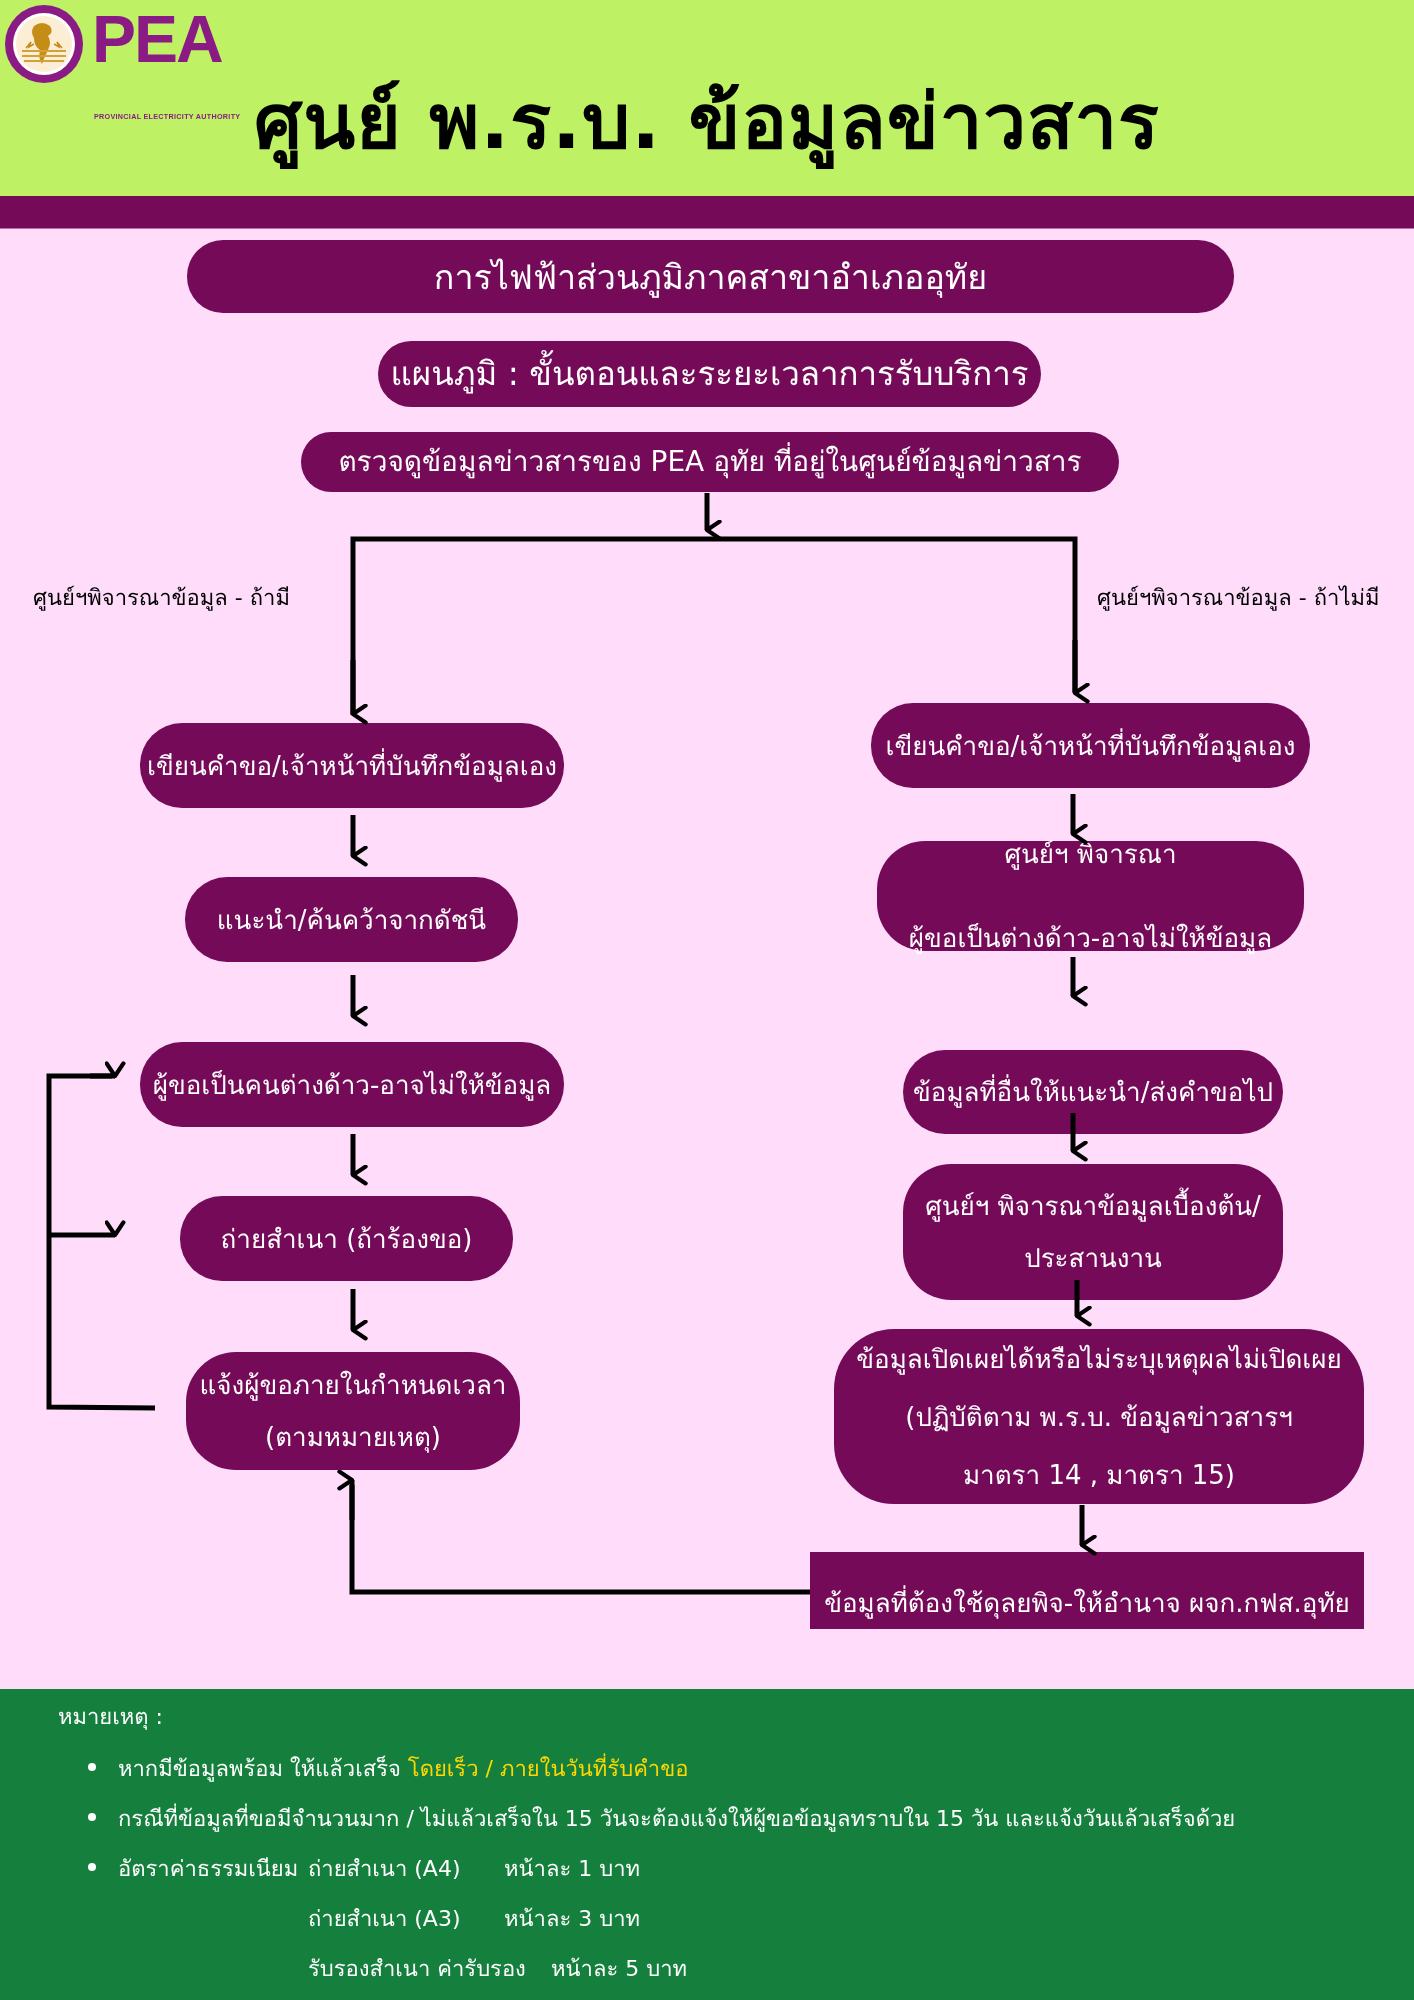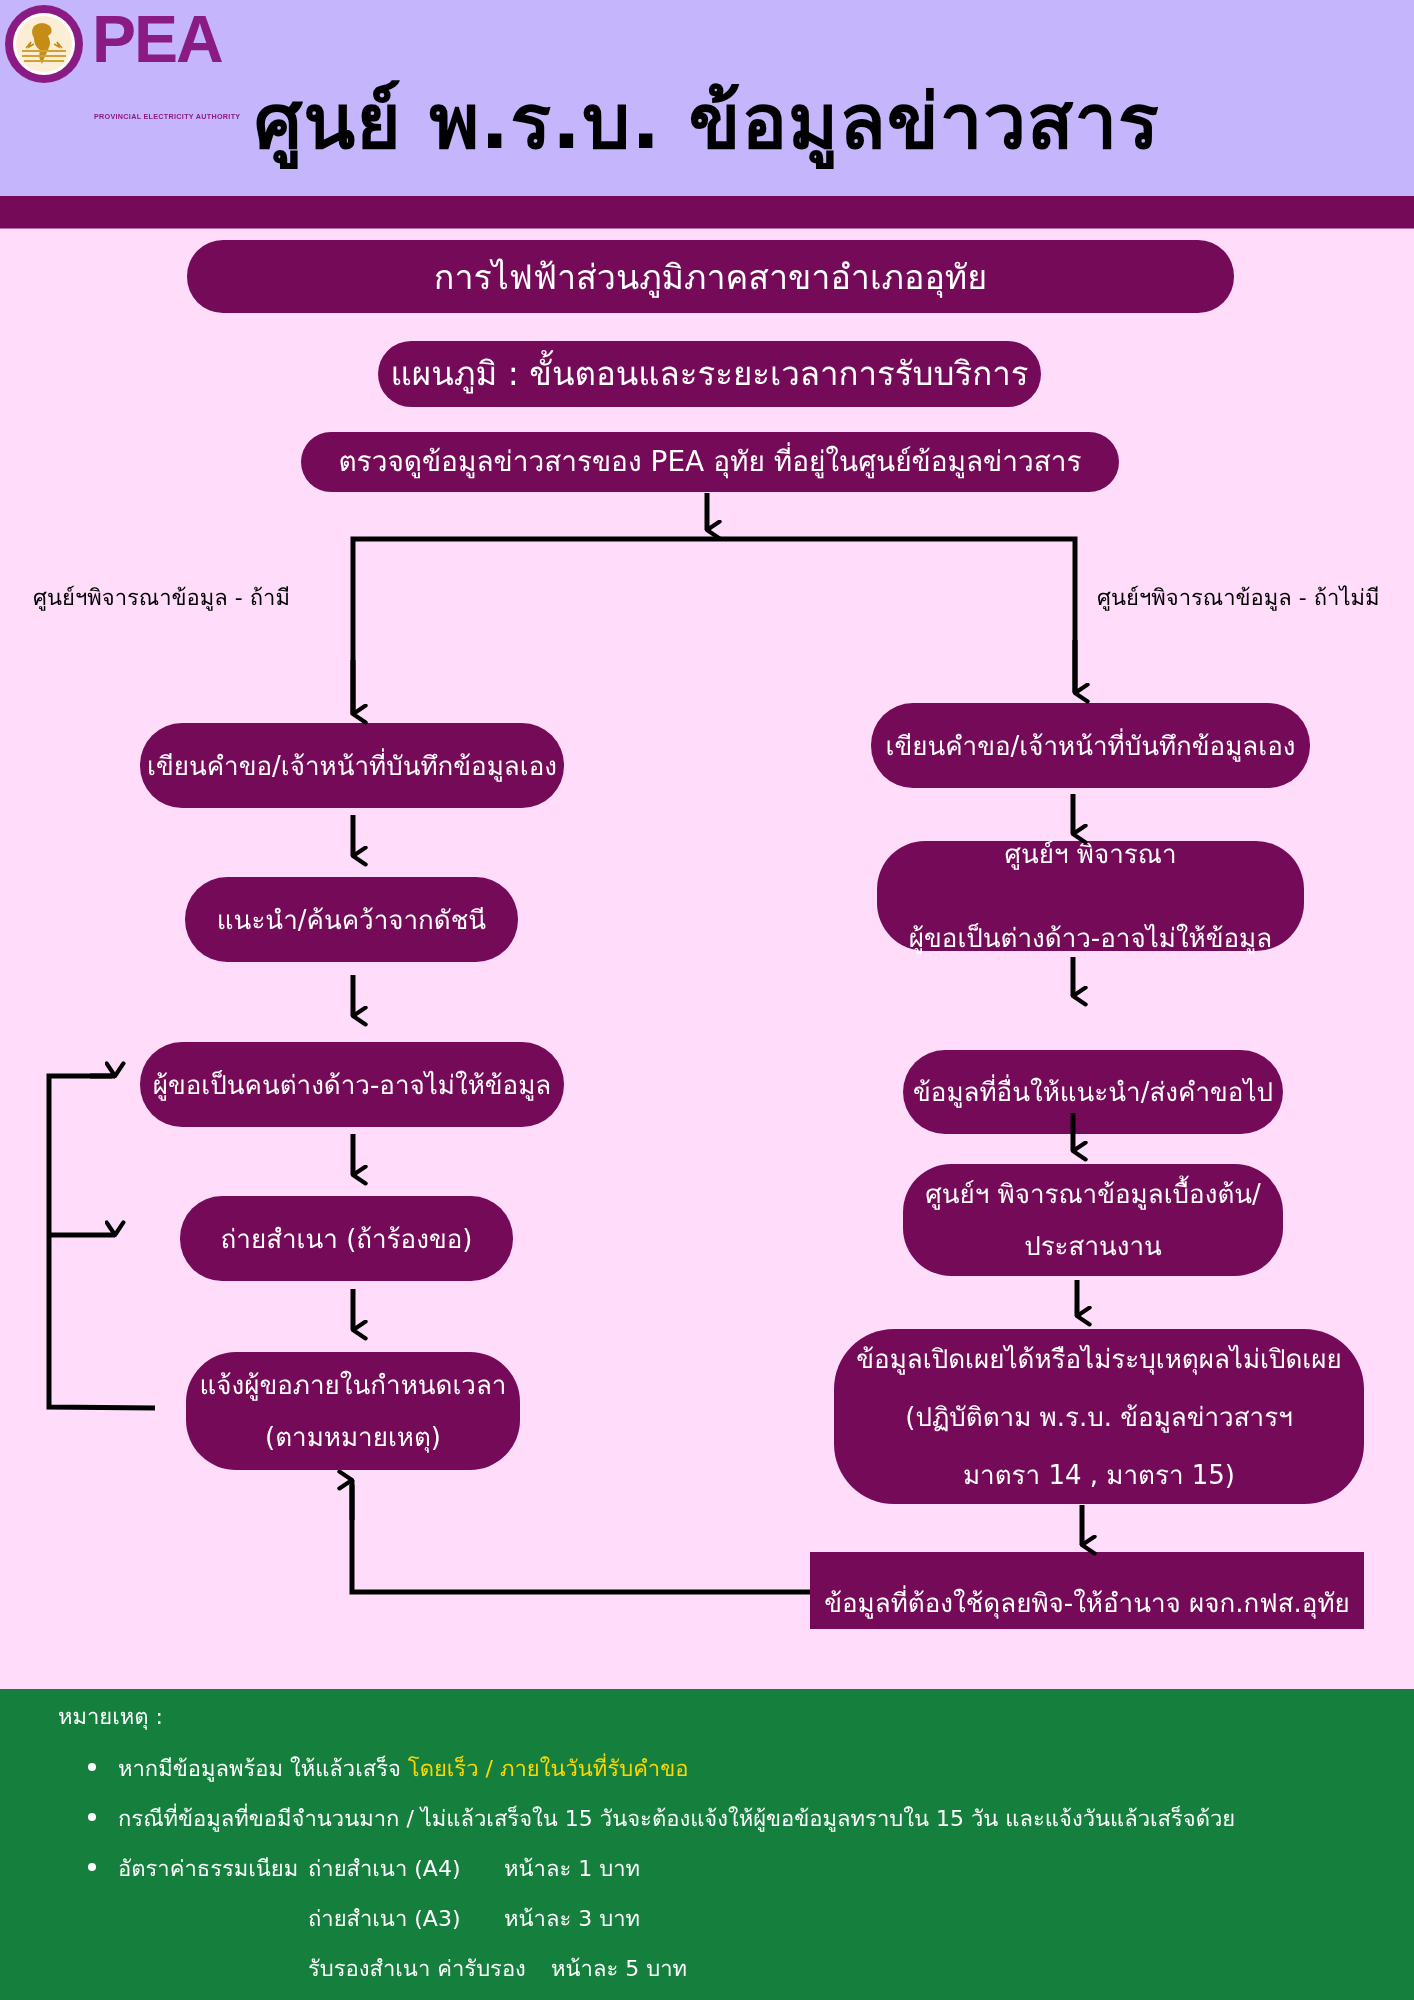--- a/index.html
+++ b/index.html
@@ -1,21 +1,21 @@
 <!DOCTYPE html>
 <html><head>
 <meta charset="utf-8">
 <style>
   html, body { margin:0; padding:0; }
   body {
     width:1414px; height:2000px; position:relative; overflow:hidden;
     background:#ffffff;
     font-family:"DejaVu Sans", "Liberation Sans", sans-serif;
   }
-  .header { position:absolute; left:0; top:0; width:1414px; height:196px; background:#c4b5fd; }
+  .header { position:absolute; left:0; top:0; width:1414px; height:196px; background:#bef264; }
   .logo { position:absolute; left:4px; top:4px; width:232px; height:80px; }
   .logo-seal { position:absolute; left:0; top:0; width:80px; height:80px; }
   .logo-text { position:absolute; left:88px; top:2px; font-family:"Liberation Sans", sans-serif; font-weight:bold; font-size:66px; color:#8a1a84; letter-spacing:-2px; line-height:66px; }
   .logo-sub { position:absolute; left:90px; top:68px; font-family:"Liberation Sans", sans-serif; font-weight:bold; font-size:7.2px; color:#8a1a84; letter-spacing:0.3px; white-space:nowrap;margin-top:40px; }
   .main-title { position:absolute; left:0; width:1414px; top:72px; text-align:center; font-size:76px; font-weight:bold; color:#000; line-height:100px; letter-spacing:1px; }
   .band { position:absolute; left:0; top:196px; width:1414px; height:32px; background:#750a59; border-bottom:1px solid #c06aa8; }
   .canvas { position:absolute; left:0; top:229px; width:1414px; height:1460px; background:#fedcfa; }
   .pill {
     position:absolute; background:#750a59; color:#ffffff;
     display:flex; align-items:center; justify-content:center; text-align:center;
@@ -90,21 +90,21 @@
 <div class="pill" style="left:871px; top:703px; width:439px; height:85px; border-radius:42px;">
   <span>เขียนคำขอ/เจ้าหน้าที่บันทึกข้อมูลเอง</span>
 </div>
 <div class="pill" style="left:877px; top:841px; width:427px; height:110px; border-radius:48px; flex-direction:column;gap:32px;">
   <span>ศูนย์ฯ พิจารณา</span>
   <span>ผู้ขอเป็นต่างด้าว-อาจไม่ให้ข้อมูล</span>
 </div>
 <div class="pill" style="left:903px; top:1050px; width:380px; height:84px; border-radius:42px;">
   <span>ข้อมูลที่อื่นให้แนะนำ/ส่งคำขอไป</span>
 </div>
-<div class="pill" style="left:903px; top:1164px; width:380px; height:112px; border-radius:48px; flex-direction:column;">
+<div class="pill" style="left:903px; top:1164px; width:380px; height:136px; border-radius:48px; flex-direction:column;">
   <span>ศูนย์ฯ พิจารณาข้อมูลเบื้องต้น/</span>
   <span>ประสานงาน</span>
 </div>
 <div class="pill" style="left:834px; top:1329px; width:530px; height:175px; border-radius:60px; flex-direction:column; line-height:58px;">
   <span>ข้อมูลเปิดเผยได้หรือไม่ระบุเหตุผลไม่เปิดเผย</span>
   <span>(ปฏิบัติตาม พ.ร.บ. ข้อมูลข่าวสารฯ</span>
   <span>มาตรา 14 , มาตรา 15)</span>
 </div>
 <div class="pill" style="left:810px; top:1552px; width:554px; height:77px; border-radius:0;align-items:flex-end;">
   <span>ข้อมูลที่ต้องใช้ดุลยพิจ-ให้อำนาจ ผจก.กฟส.อุทัย</span>

